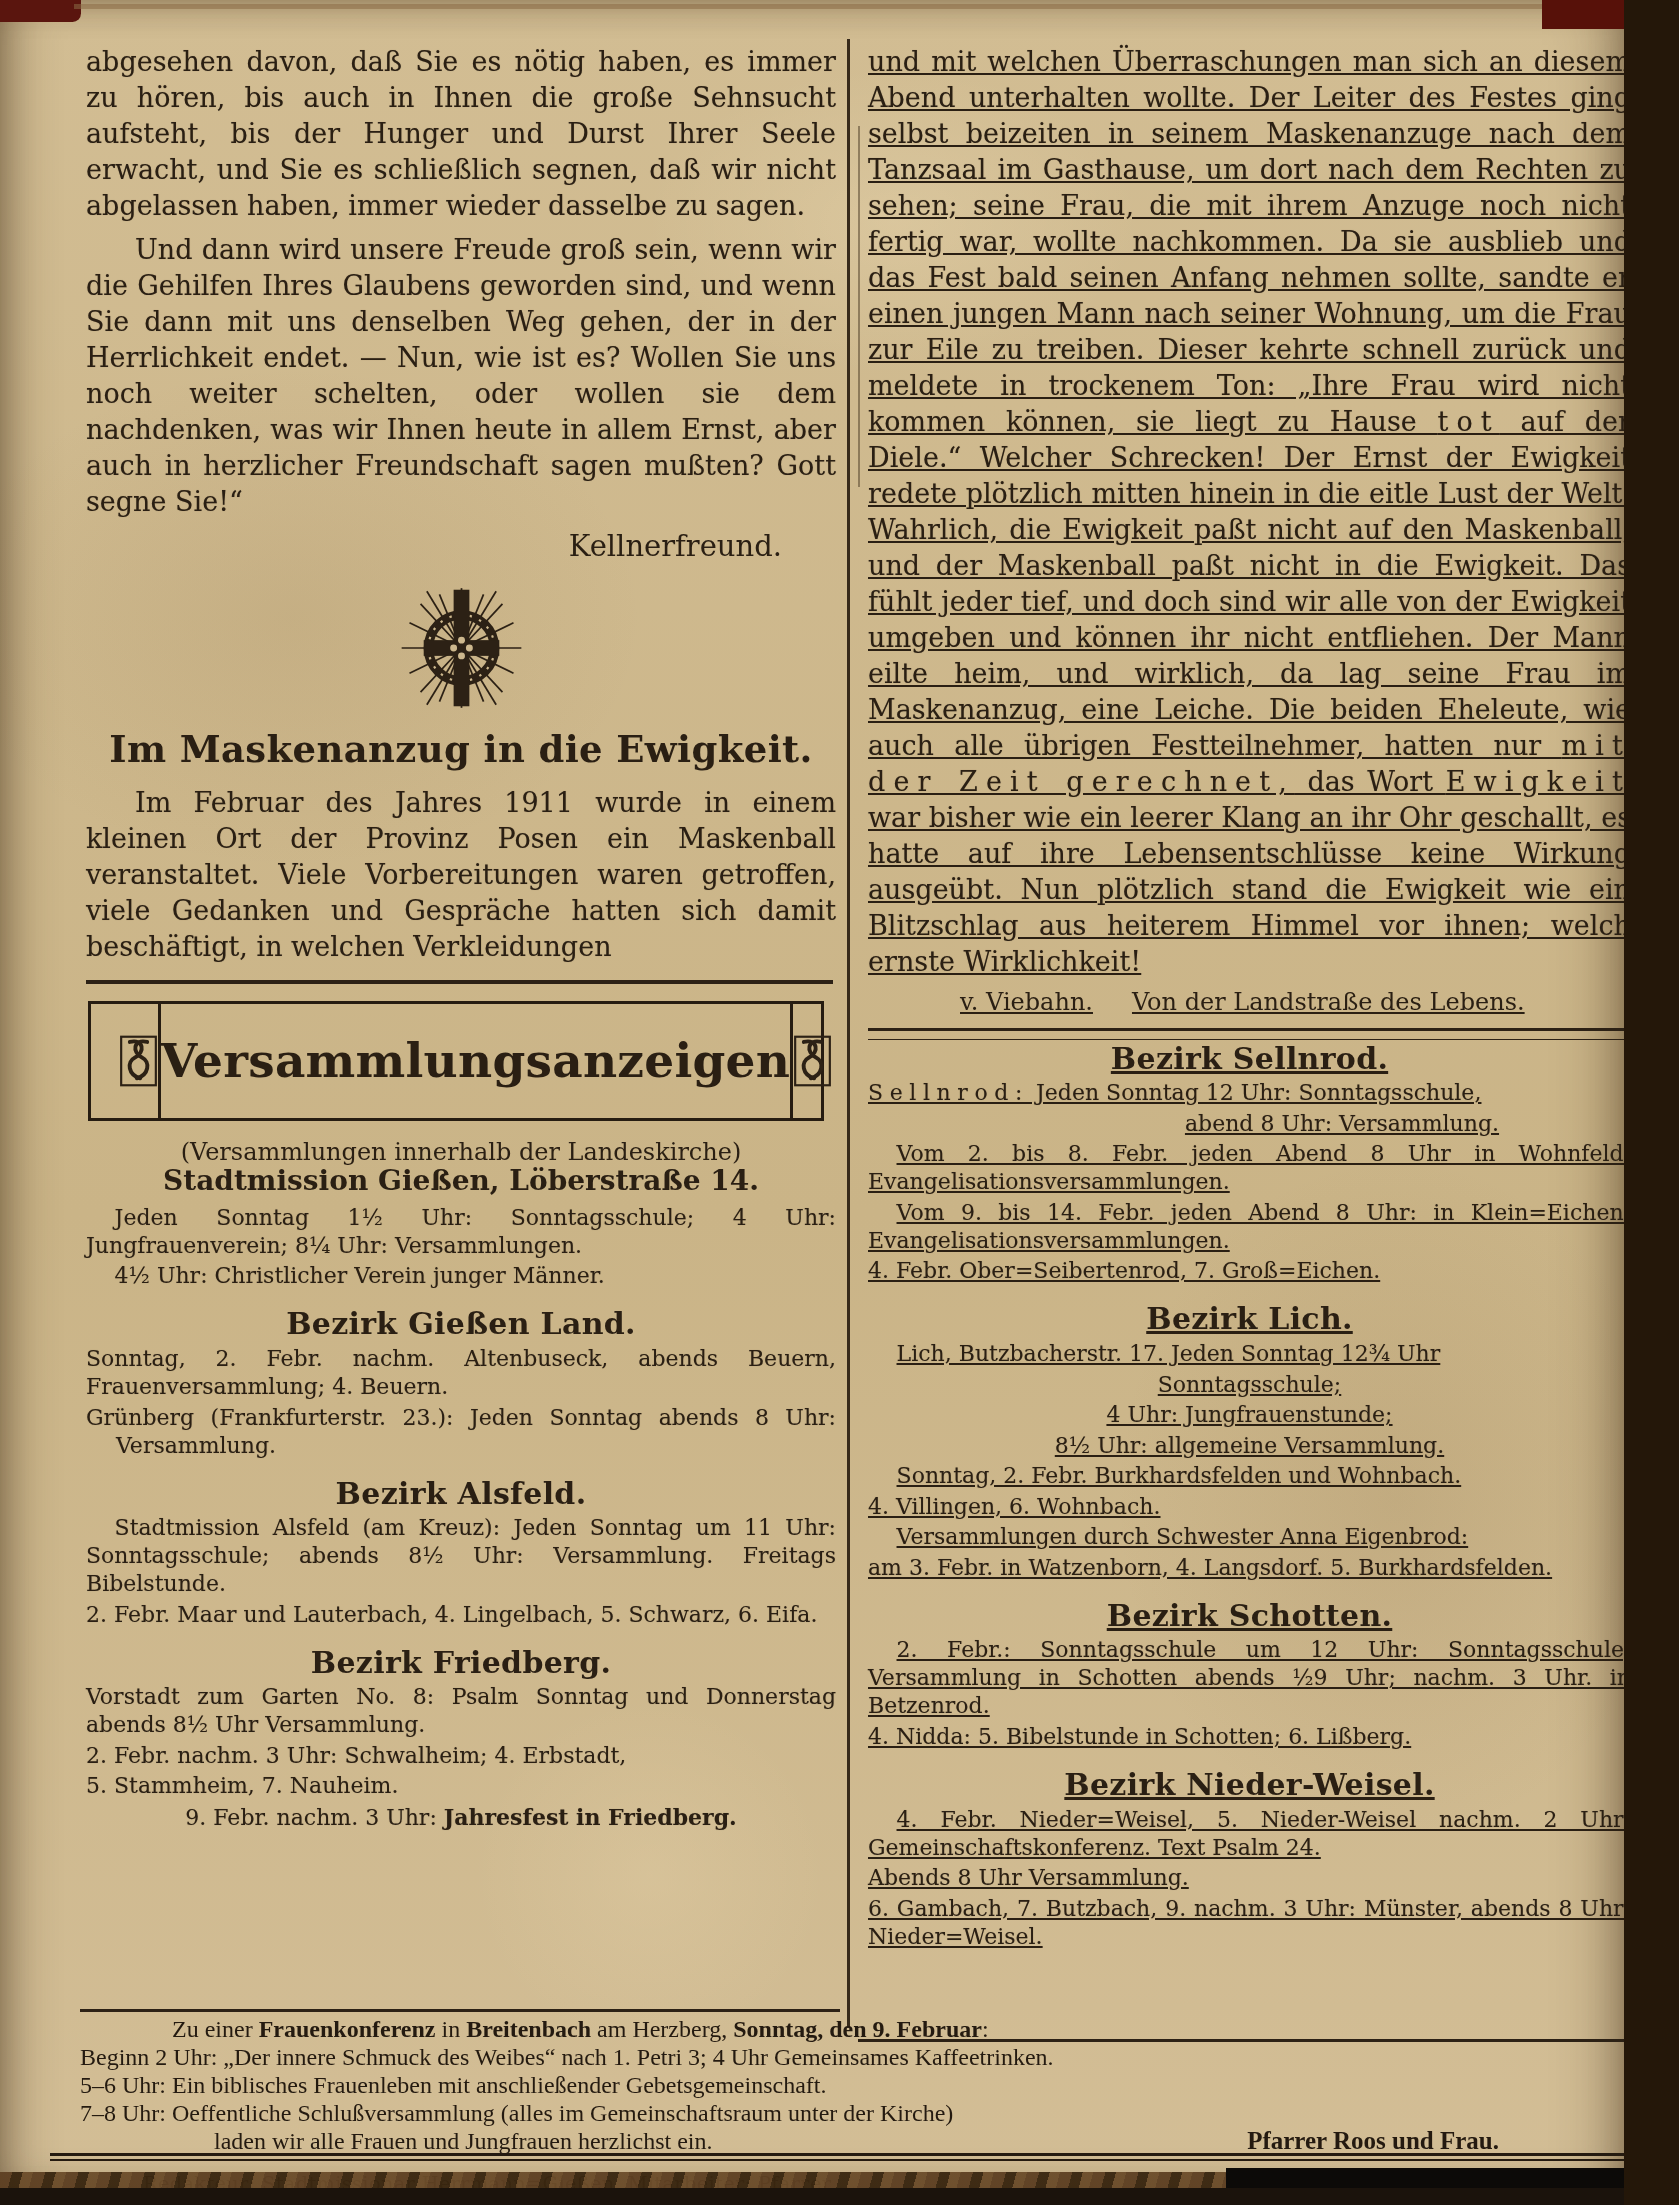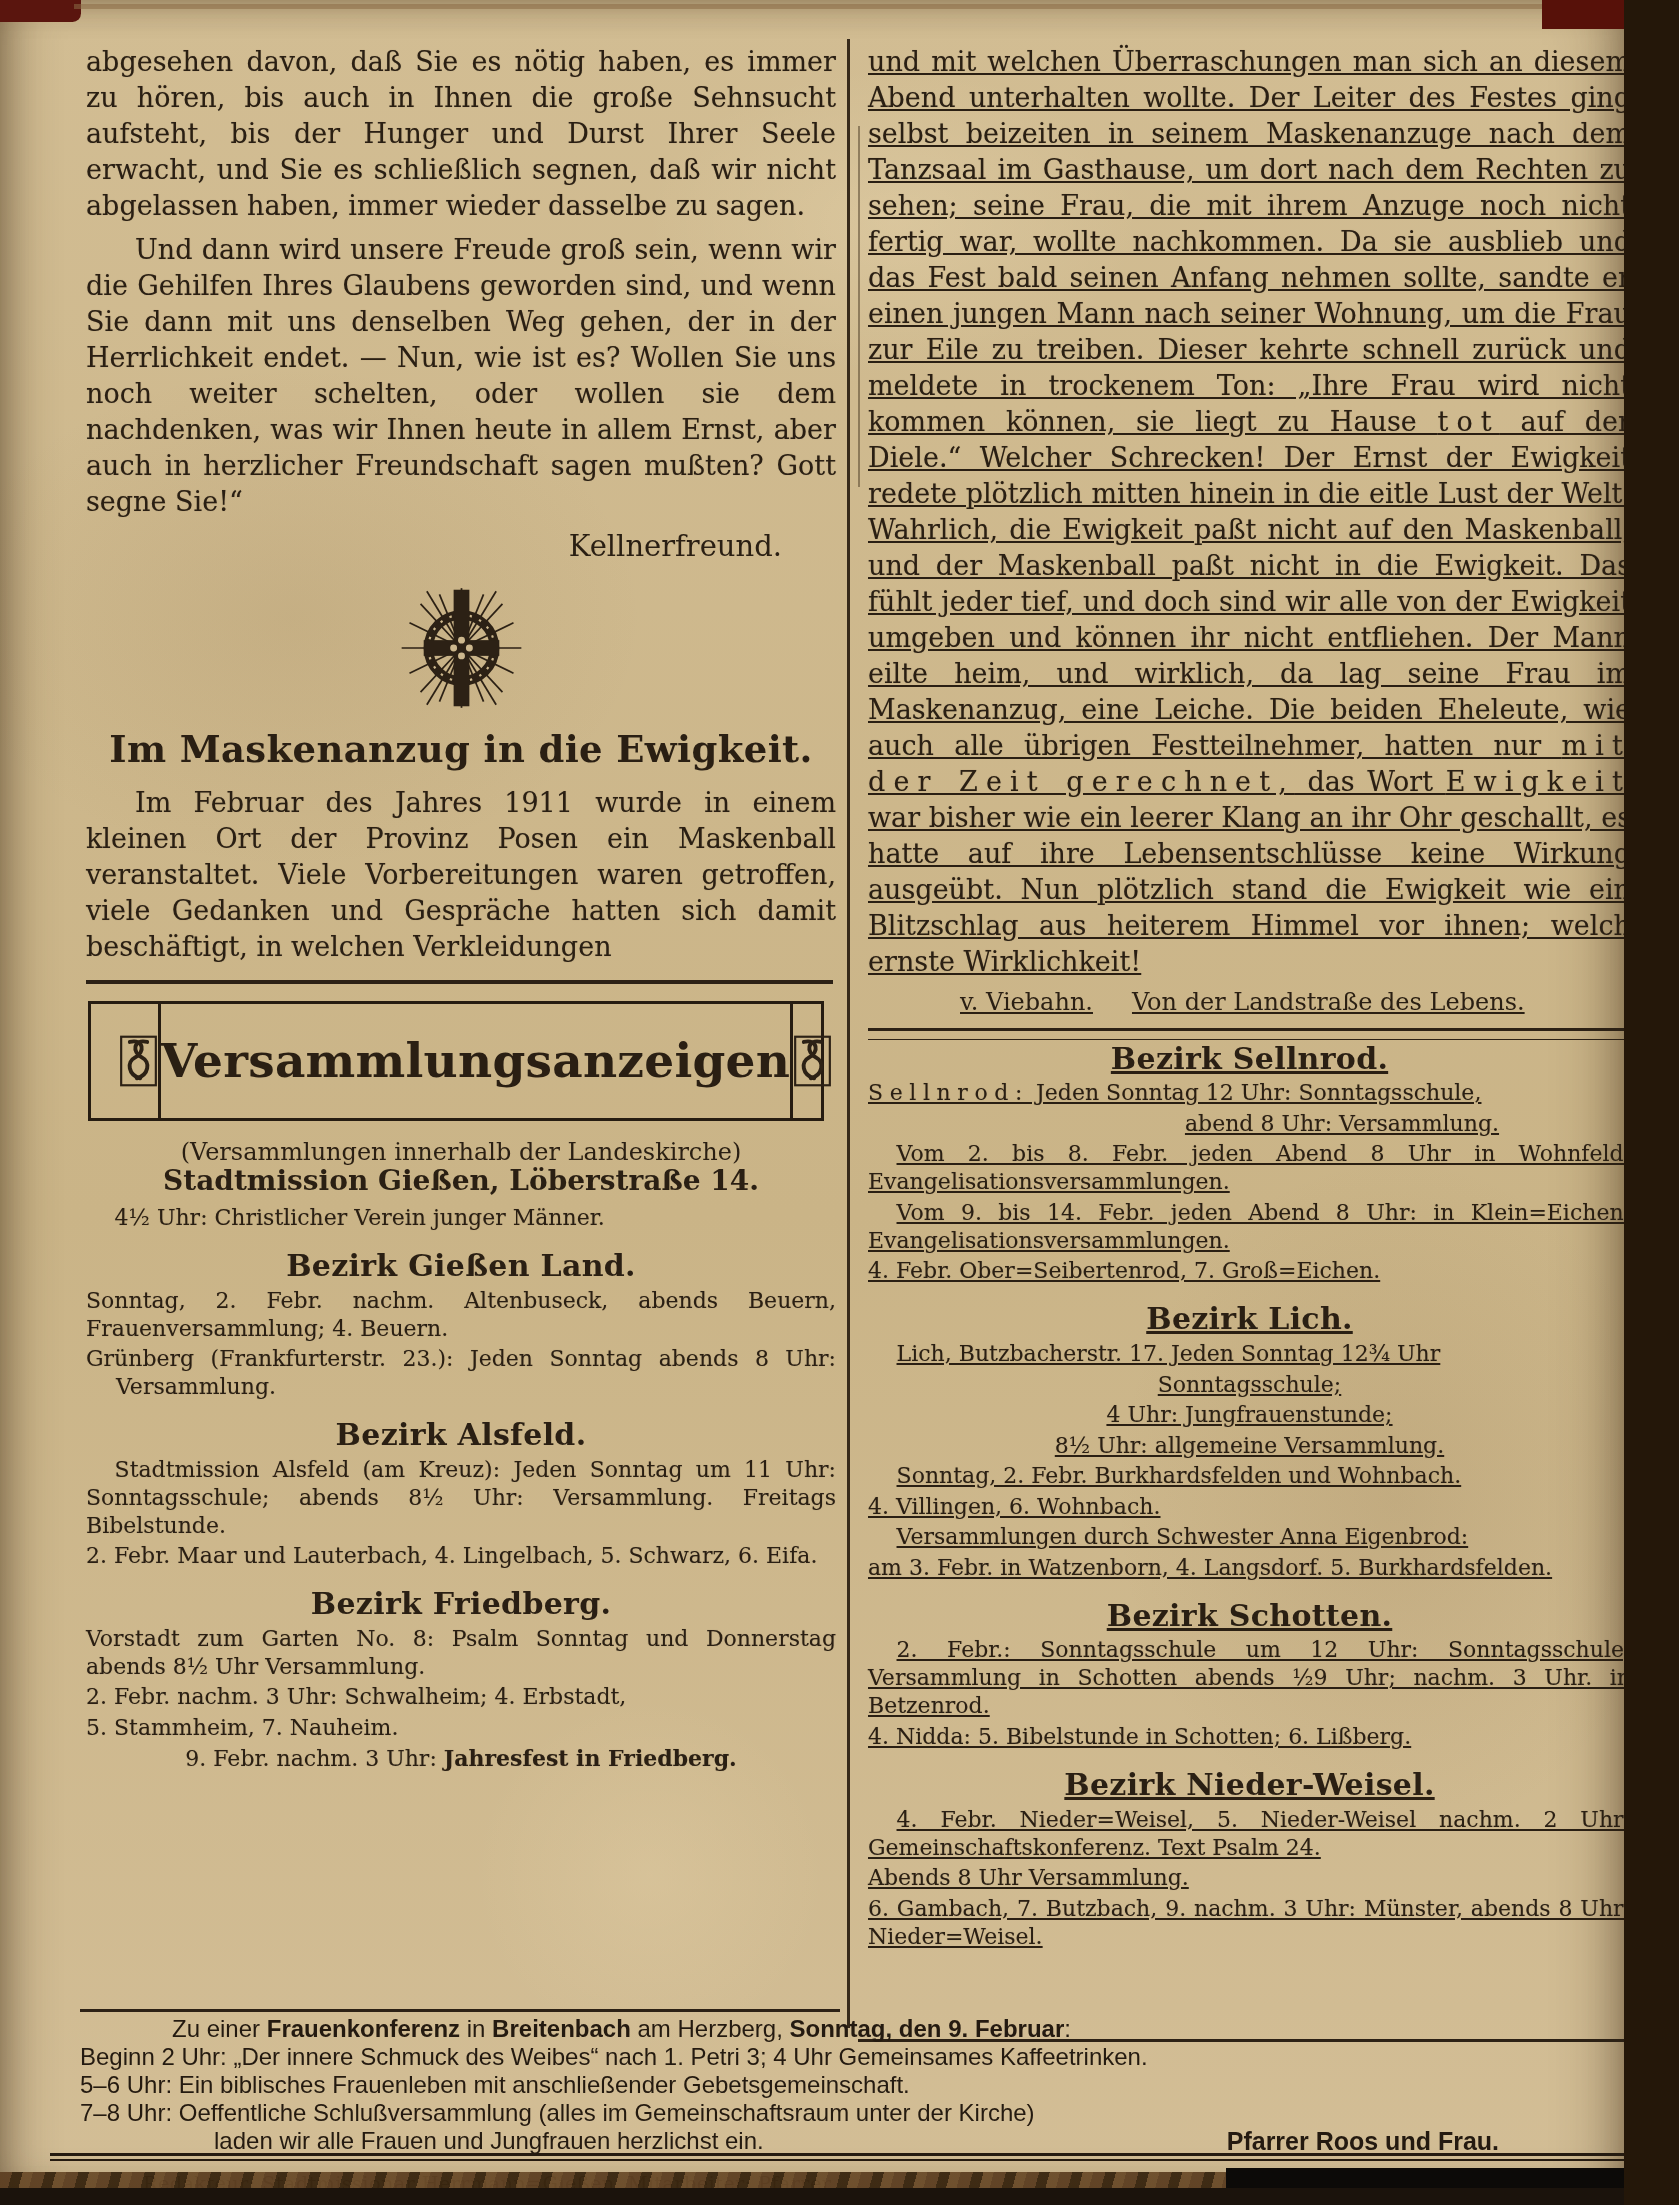--- a/index.html
+++ b/index.html
@@ -63,21 +63,21 @@
   .ann p{margin:0 0 2.5px;text-align:justify;text-shadow:0 0 0.8px rgba(42,31,19,.3);}
   .ann .ctr{text-align:center;}
   .ann .fl{text-indent:28.6px;}
   .ann .hang{padding-left:30px;text-indent:-30px;}
   .bezirk{font-size:30px;font-weight:bold;text-align:center;margin:20px 0 6.7px;letter-spacing:.01em;}
   .subhead{font-size:28px;font-weight:bold;text-align:center;margin:1.7px 0 8.4px;}
   .b{font-weight:bold;}
 
   
   .footer{position:absolute;left:80px;top:2015px;width:1562px;
-          font-family:Liberation Sans, sans-serif;font-size:24px;line-height:28px;color:#241a10;}
+          font-family:Liberation Serif, serif;font-size:24px;line-height:28px;color:#241a10;}
   .footer .fl1{text-indent:92px;}
   .footer .lastrow{display:flex;justify-content:space-between;}
   .footer .lastrow .lead{padding-left:134px;}
   .footer .lastrow .who{padding-right:143px;font-size:25px;}
   .rule-foot-left{position:absolute;left:80px;top:2009px;width:760px;height:3.4px;background:#2c2115;}
   .rule-foot-right{position:absolute;left:858px;top:2039px;width:771px;height:2.5px;background:#2c2115;}
   .heavy-rule{position:absolute;left:50px;top:2153px;width:1591px;height:7.6px;
               border-top:3.4px solid #241a10;border-bottom:2.5px solid #241a10;box-sizing:border-box;}
   .imprint{position:absolute;left:143px;top:2172px;width:1428px;font-size:19.3px;color:#43331f;
            filter:blur(0.3px);letter-spacing:.02em;}
@@ -162,20 +162,21 @@
           </g>
           <rect x="2" y="2" width="40" height="56" fill="none" stroke="#2c2115" stroke-width="2.5"></rect>
         </svg>
       </div>
     </div>
 
     <div class="subtitle">(Versammlungen innerhalb der Landeskirche)</div>
 
     <div class="ann">
       <div class="subhead">Stadtmission Gießen, Löberstraße 14.</div>
+      <p class="fl">Jeden Sonntag 1½ Uhr: Sonntagsschule; 4 Uhr: Jungfrauenverein; 8¼ Uhr: Versammlungen.</p>
       <p class="fl">4½ Uhr: Christlicher Verein junger Männer.</p>
 
       <h3 class="bezirk">Bezirk Gießen Land.</h3>
       <p>Sonntag, 2. Febr. nachm. Altenbuseck, abends Beuern, Frauenversammlung; 4. Beuern.</p>
       <p class="hang">Grünberg (Frankfurterstr. 23.): Jeden Sonntag abends 8 Uhr: Versammlung.</p>
 
       <h3 class="bezirk">Bezirk Alsfeld.</h3>
       <p class="fl">Stadtmission Alsfeld (am Kreuz): Jeden Sonntag um 11 Uhr: Sonntagsschule; abends 8½ Uhr: Versammlung. Freitags Bibelstunde.</p>
       <p class="hang">2. Febr. Maar und Lauterbach, 4. Lingelbach, 5. Schwarz, 6. Eifa.</p>
 

